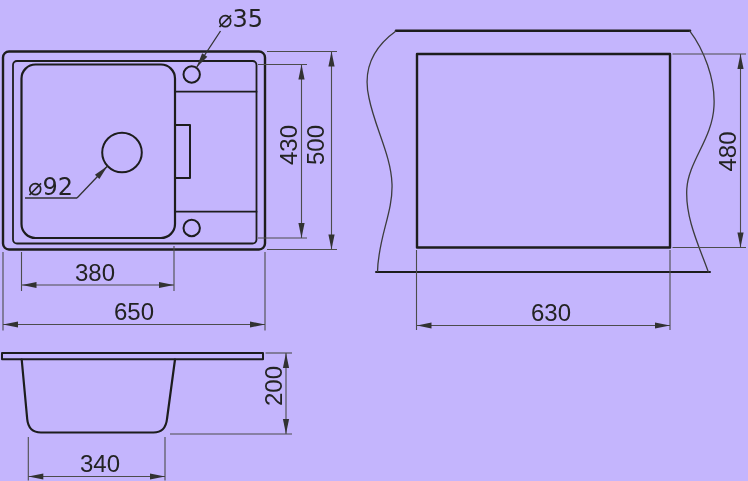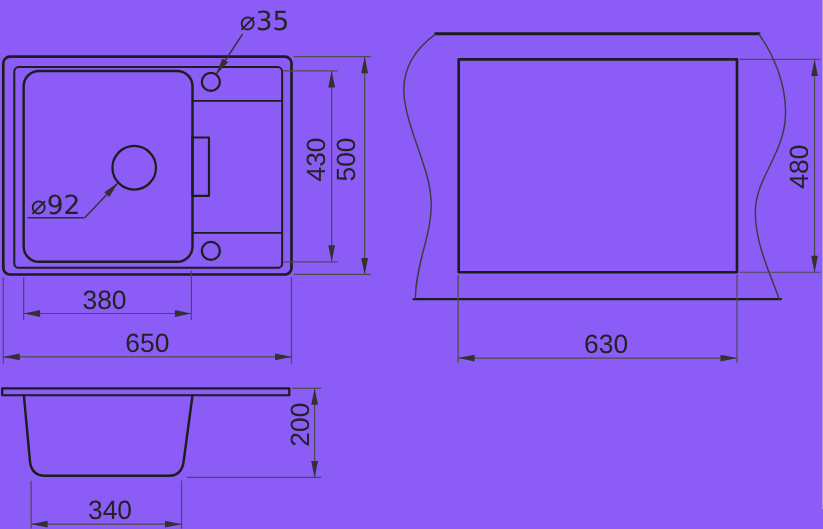--- a/index.html
+++ b/index.html
@@ -1,17 +1,17 @@
 <!DOCTYPE html>
 <html><head>
 <meta charset="utf-8">
 <style>
   html,body{margin:0;padding:0;background:#ffffff;}
   .canvas{
-    position:relative;width:748px;height:481px;background:#8b5cf6;overflow:hidden;
+    position:relative;width:748px;height:481px;background:#c4b5fd;overflow:hidden;
     font-family:"Liberation Sans",sans-serif;
   }
   svg{display:block;}
   
   .obj{fill:none;stroke:#1d1d1d;stroke-linecap:round;stroke-linejoin:round;}
   .w26{stroke-width:2.6;} .w24{stroke-width:2.4;} .w22{stroke-width:2.2;}
   .w20{stroke-width:2;}   .w18{stroke-width:1.8;}
   
   .brk{fill:none;stroke:#3c3c3c;stroke-width:1.3;}
   

